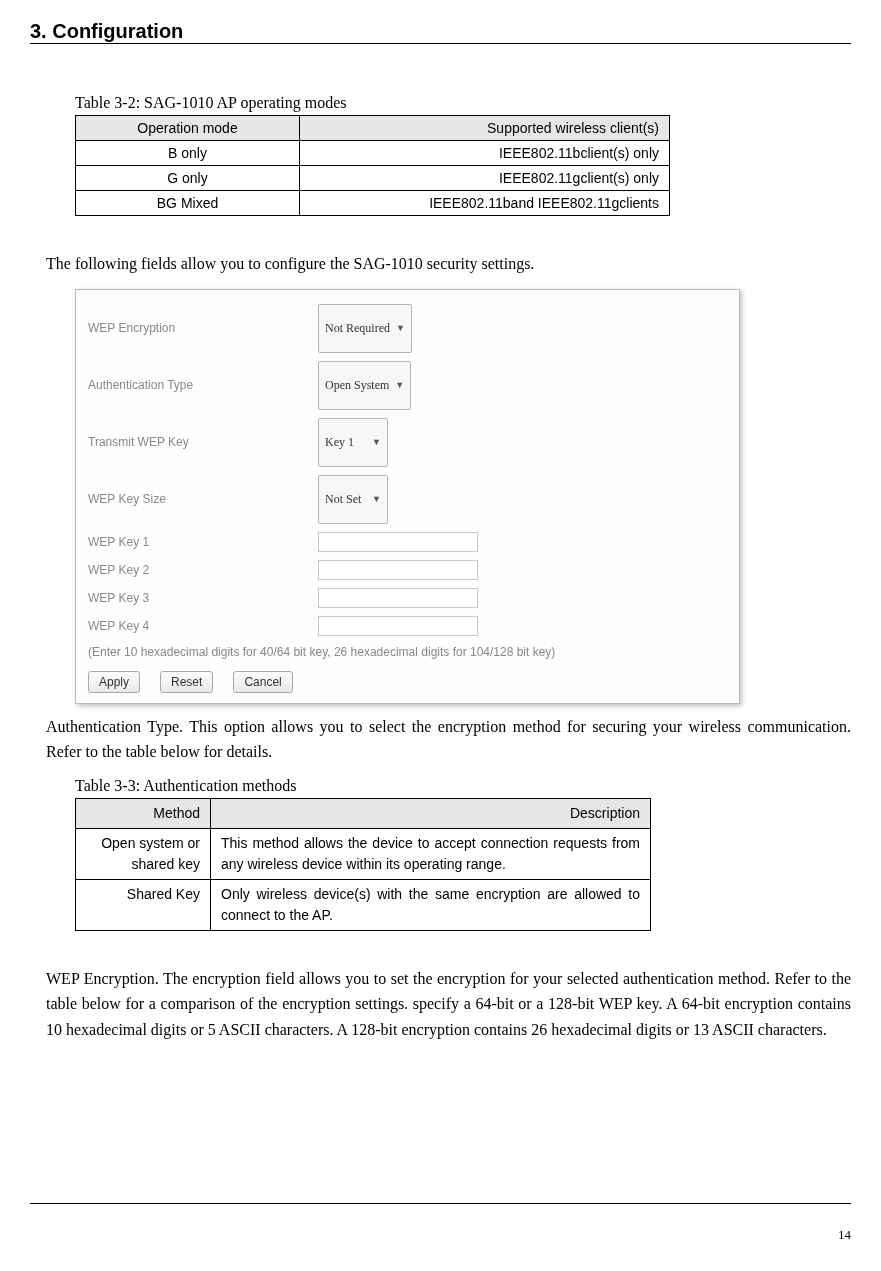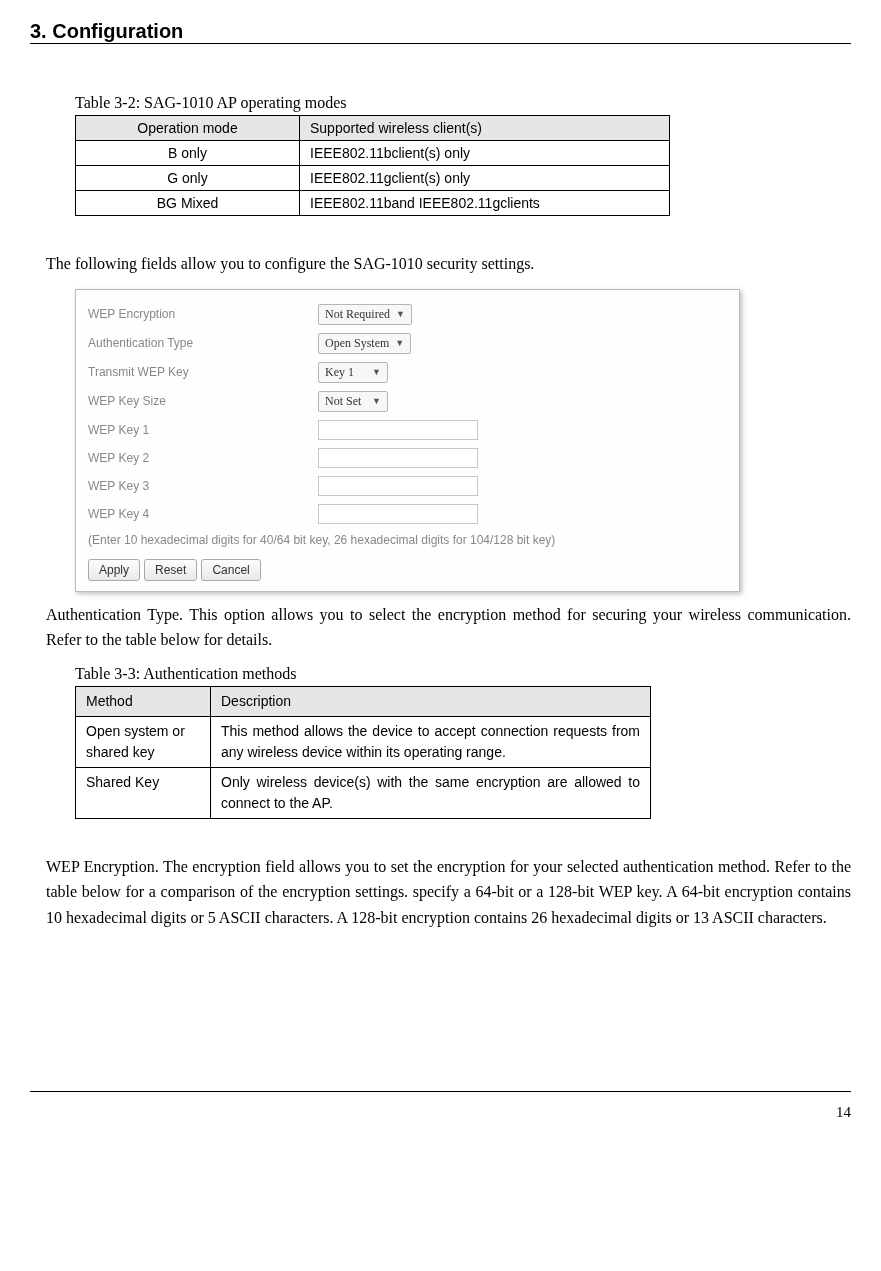--- a/index.html
+++ b/index.html
@@ -34,21 +34,21 @@
       border-collapse: collapse;
       margin-left: 45px;
       margin-bottom: 35px;
     }
     table.data-table th,
     table.data-table td {
       border: 1px solid #000;
       font-family: Arial, Helvetica, sans-serif;
       font-size: 14px;
       padding: 4px 10px;
-      text-align: left;
+      text-align: right;
     }
     table.data-table th {
       background: #e6e6e6;
       font-weight: normal;
     }
     .table1 th:first-child,
     .table1 td:first-child {
       width: 224px;
       text-align: center;
     }
@@ -85,21 +85,21 @@
       color: #888;
       font-family: Verdana, Arial, sans-serif;
       font-size: 12px;
     }
     .fake-select {
       display: inline-flex;
       align-items: center;
       background: #f7f7f7;
       border: 1px solid #b5b5b5;
       border-radius: 2px;
-      padding: 2px 6px;
+      padding: 16px 6px;
       font-size: 12px;
       color: #333;
       min-width: 70px;
       justify-content: space-between;
       gap: 6px;
     }
     .fake-select .arrow {
       font-size: 9px;
       color: #555;
     }
@@ -111,21 +111,21 @@
       width: 160px;
     }
     .hint-text {
       font-family: Verdana, Arial, sans-serif;
       font-size: 12px;
       color: #888;
       padding: 5px 0 8px 0;
     }
     .btn-row {
       display: flex;
-      gap: 4px;
+      gap: 20px;
       padding-top: 4px;
       text-align: right;
     }
     .fake-btn {
       background: linear-gradient(#fdfdfd, #e9e9e9);
       border: 1px solid #a8a8a8;
       border-radius: 3px;
       padding: 3px 10px;
       font-family: Arial, sans-serif;
       font-size: 12px;
@@ -143,24 +143,24 @@
       vertical-align: top;
       line-height: 1.5;
     }
     .table2 td:last-child {
       line-height: 1.5;
       text-align: justify;
     }
     .footer-line {
       border-top: 1px solid #000;
       margin-top: 160px;
-      padding-top: 12px;
+      padding-top: 23px;
       text-align: right;
       font-family: "Times New Roman", Times, serif;
-      font-size: 15px;
+      font-size: 13px;
     }
   </style>
 </head>
 <body>
 
 <div class="header-section">
   <div class="section-title">3. Configuration</div>
 </div>
 
 <div class="table-caption">Table 3-2: SAG-1010 AP operating modes</div>

